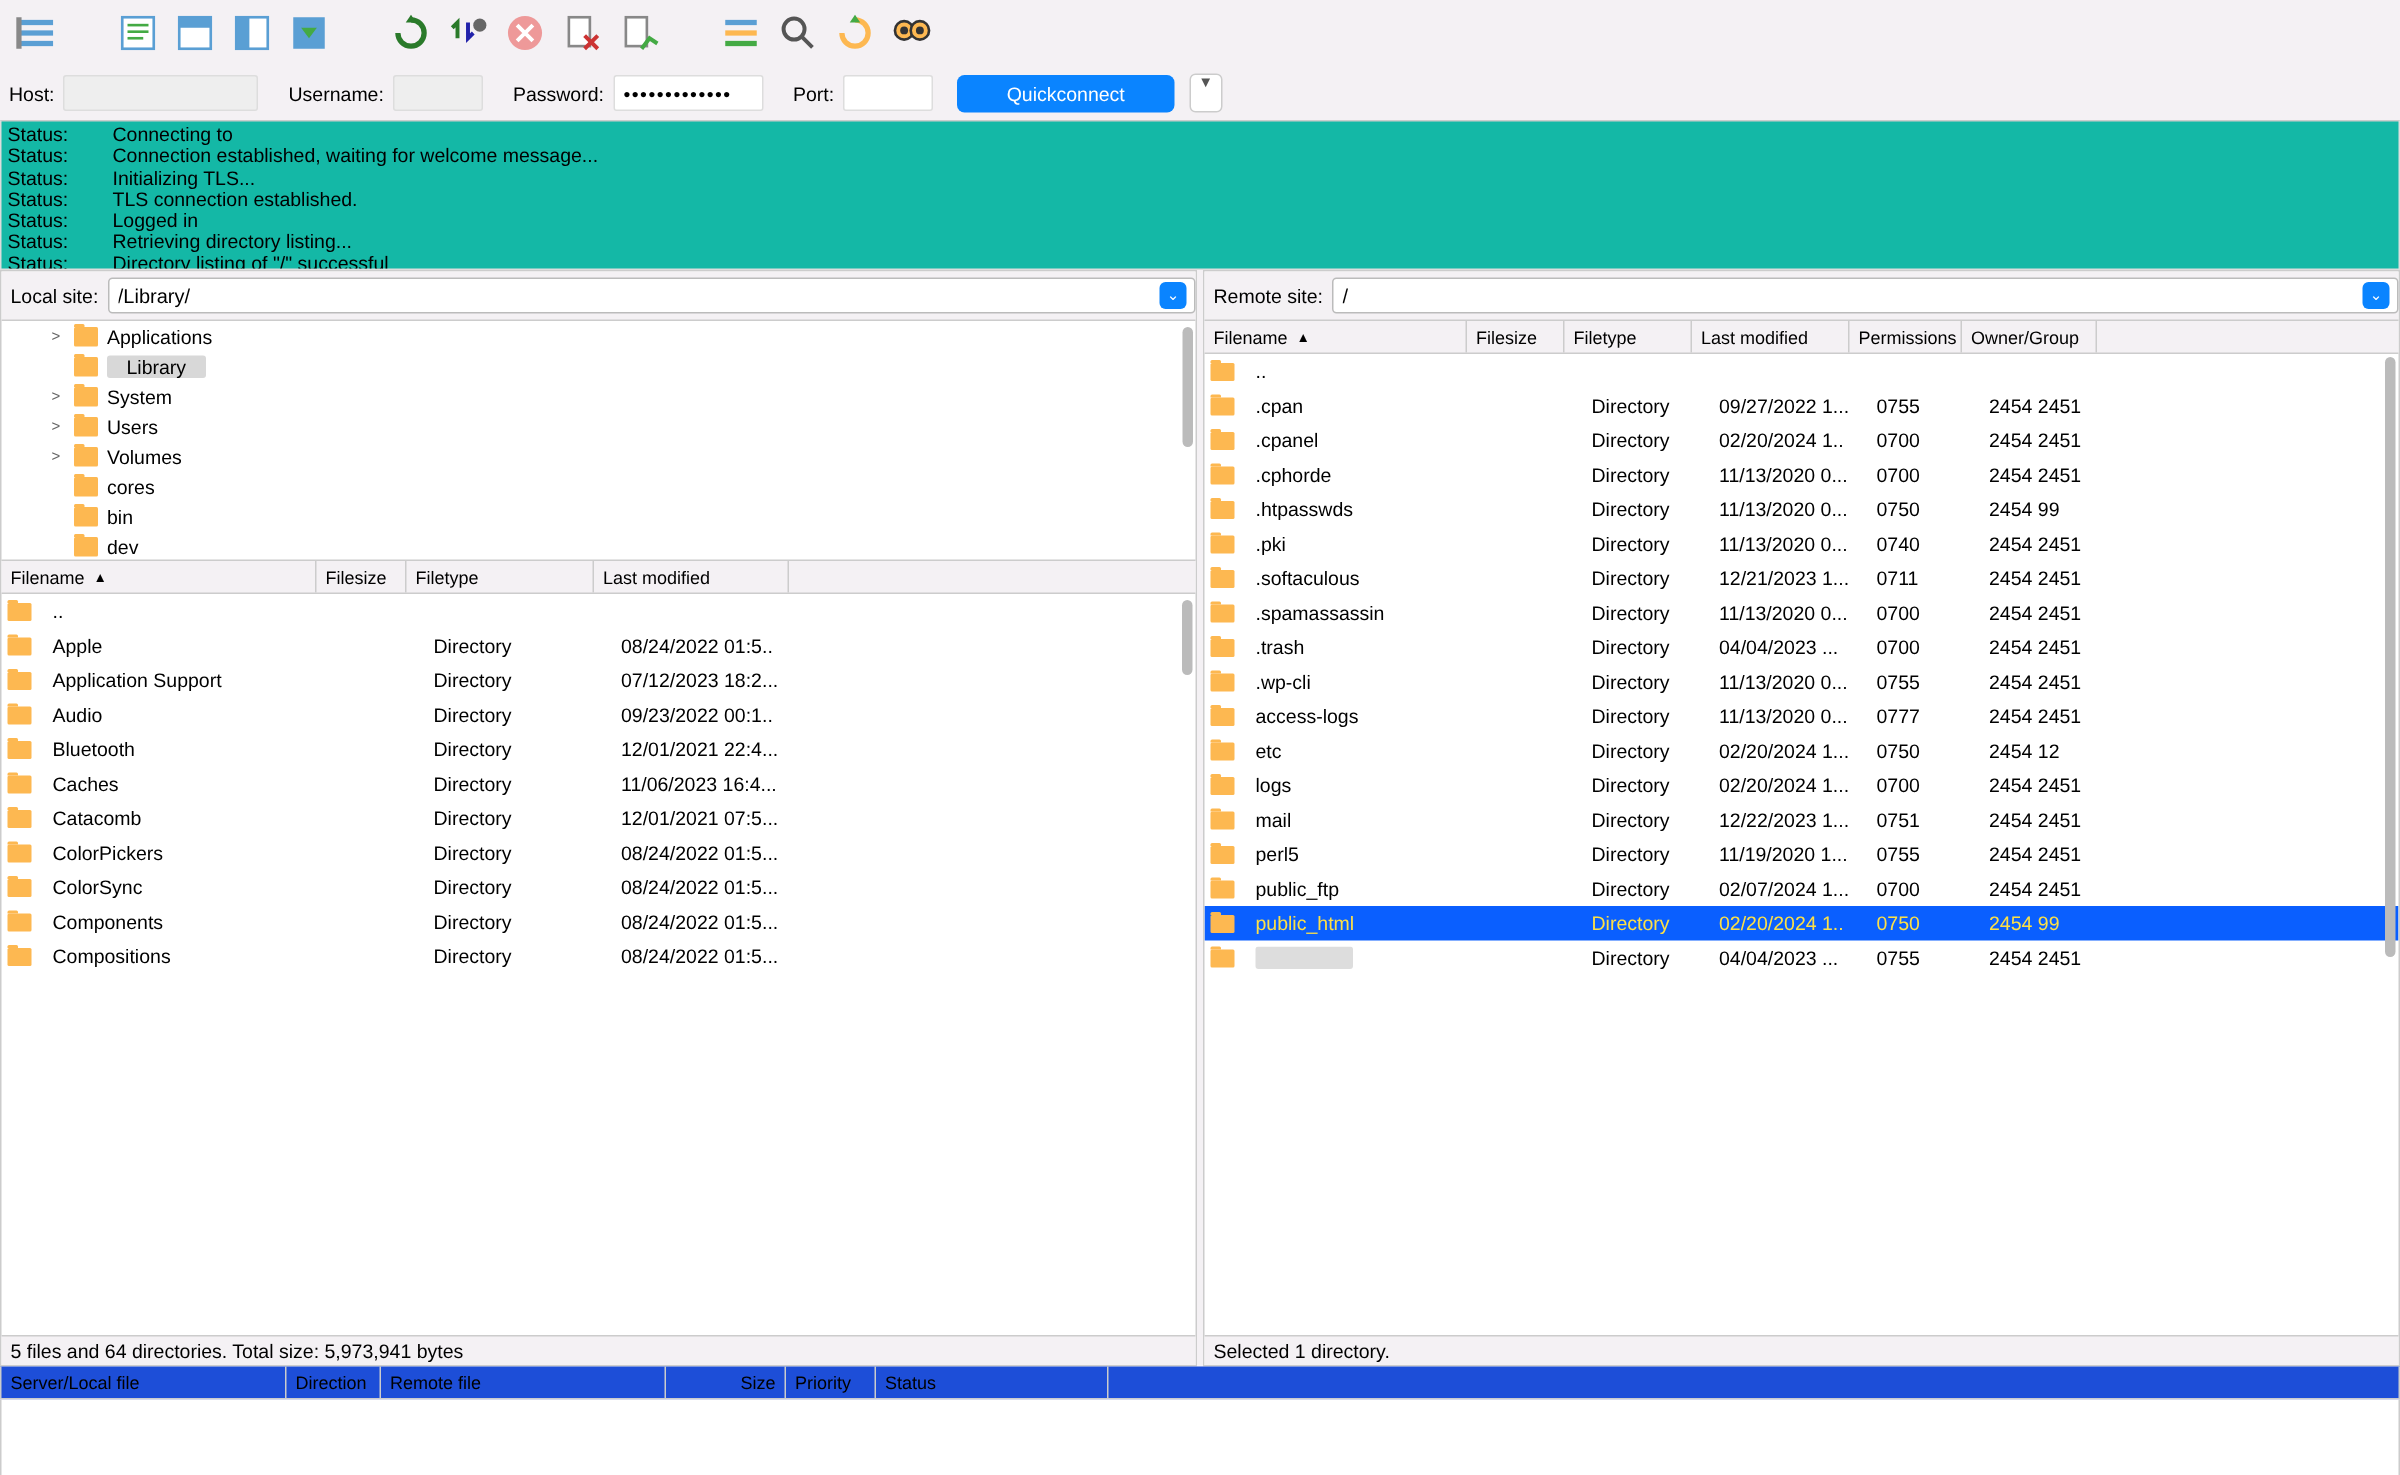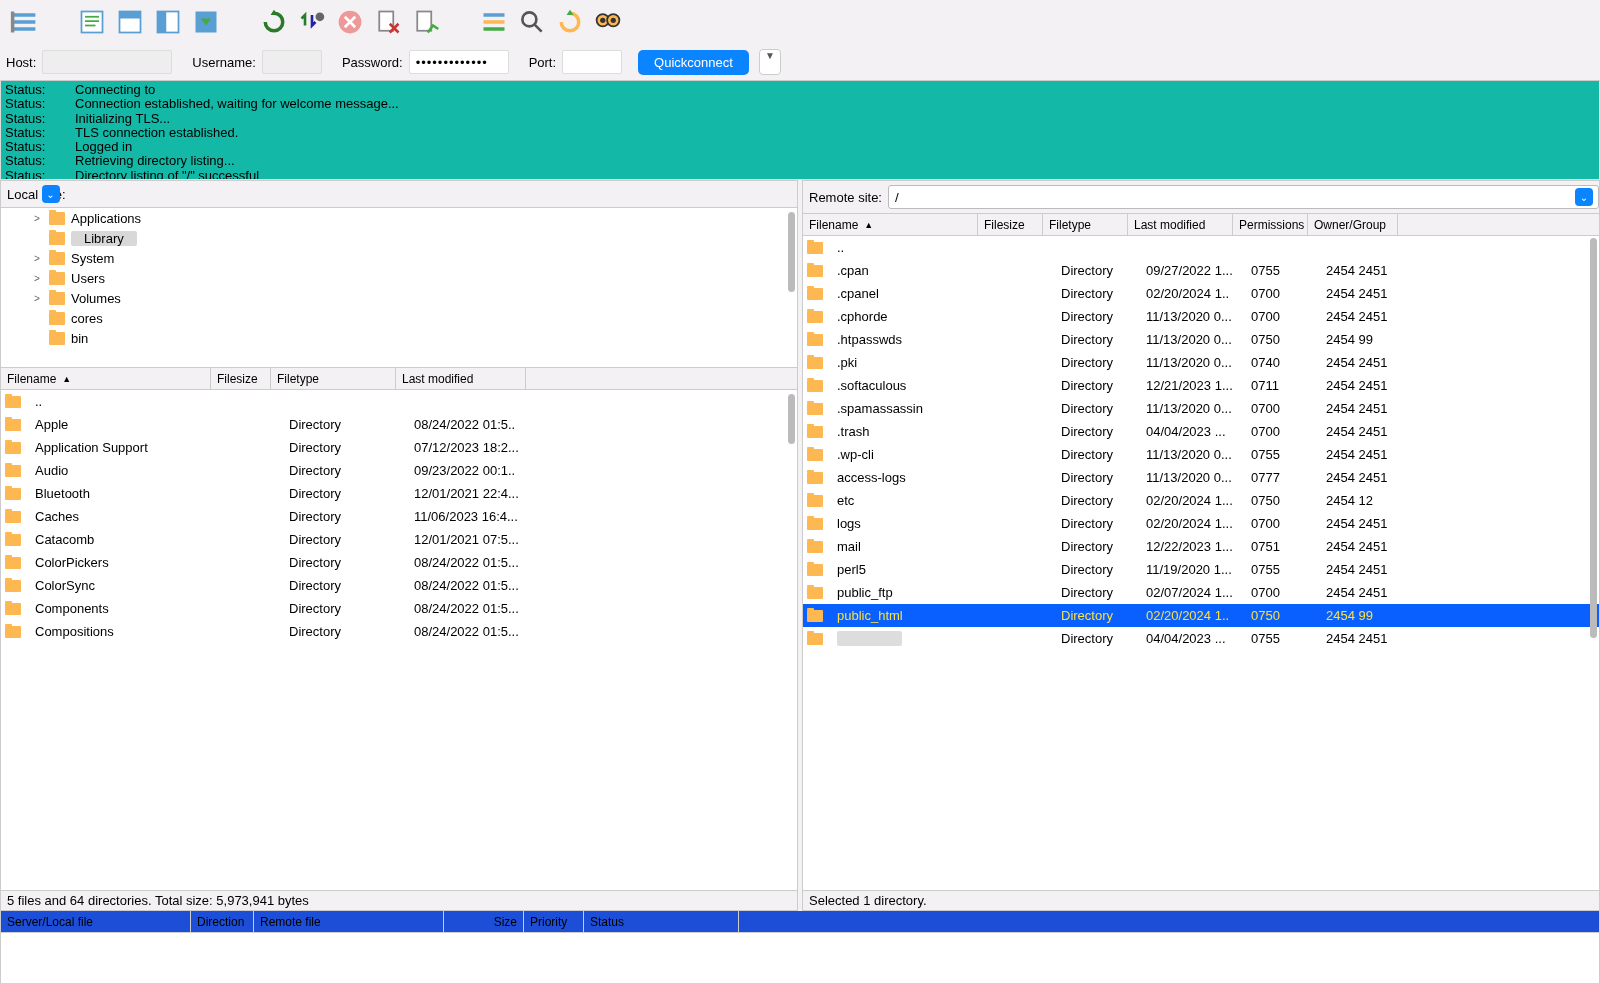--- a/index.html
+++ b/index.html
@@ -12,21 +12,21 @@
 .toolbar svg { width: 28px; height: 28px; }
 
 
 .connbar { display: flex; align-items: center; padding: 6px 4px; gap: 6px; height: 36px; }
 .connbar label { font-size: 13px; margin-left:2px; }
 .connbar input { height: 24px; border: 1px solid #ddd; background: #fff; padding: 2px 6px; font-size: 13px; border-radius: 2px; }
 .host-in { width: 130px; background: #eee !important; } 
 .user-in { width: 60px; background: #eee !important; } 
 .pass-in { width: 100px; letter-spacing:1px; } 
 .port-in { width: 60px; }
-.quickbtn { background: #0a84ff; color: #fff; border: none; border-radius: 5px; padding: 5px 16px; font-size: 13px; cursor: pointer; margin-left: 10px; }
+.quickbtn { background: #0a84ff; color: #fff; border: none; border-radius: 5px; padding: 5px 33px; font-size: 13px; cursor: pointer; margin-left: 10px; }
 .dropbtn { width: 22px; height: 26px; border: 1px solid #ccc; background: #fff; border-radius:4px; margin-left:4px; text-align:center; cursor:pointer; font-size:10px; color:#555;}
 
 
 .log { background: #14b8a6; border:1px solid #ddd; border-top:1px solid #ccc; height: 100px; overflow: hidden; padding: 2px 4px; font-size: 13px; line-height: 1.1; }
 .log .row { display: flex; gap: 20px; }
 .log .lab { width: 50px; }
 
 
 .splitter { display: flex; height: calc(100vh - 44px - 36px - 100px - 28px - 22px - 22px); }
 .pane { flex: 1; display: flex; flex-direction: column; border:1px solid #ccc; background:#fff; min-width: 0; }
@@ -224,20 +224,21 @@
       <span class="lab">Status:</span>
       <span>Directory listing of "/" successful</span>
     </div>
   </div>
 
 <div class="splitter">
 
   <div class="pane L">
     <div class="sitebar">
       <span>Local site:</span>
+      <input value="/Library/" style="">
       <div class="ddl">⌄</div>
     </div>
     <div class="tree" id="ltree">
       <div class="scrollthumb"></div>
     <div class="tree-row">
           <span class="disc">&gt;</span>
           <span class="fold"></span>
           <span class="name">Applications</span>
         </div>
         <div class="tree-row selected">
@@ -262,20 +263,25 @@
         </div>
         <div class="tree-row">
           <span class="disc"></span>
           <span class="fold"></span>
           <span class="name">cores</span>
         </div>
         <div class="tree-row">
           <span class="disc"></span>
           <span class="fold"></span>
           <span class="name">bin</span>
+        </div>
+        <div class="tree-row">
+          <span class="disc"></span>
+          <span class="fold"></span>
+          <span class="name">dev</span>
         </div>
       </div>
     <div class="listhead">
       <div class="col c-name">
           <span>Filename</span>
           <span class="sortarr">▲</span>
         </div>
       <div class="col c-size">Filesize</div>
       <div class="col c-type">Filetype</div>
       <div class="col c-mod">Last modified</div>

